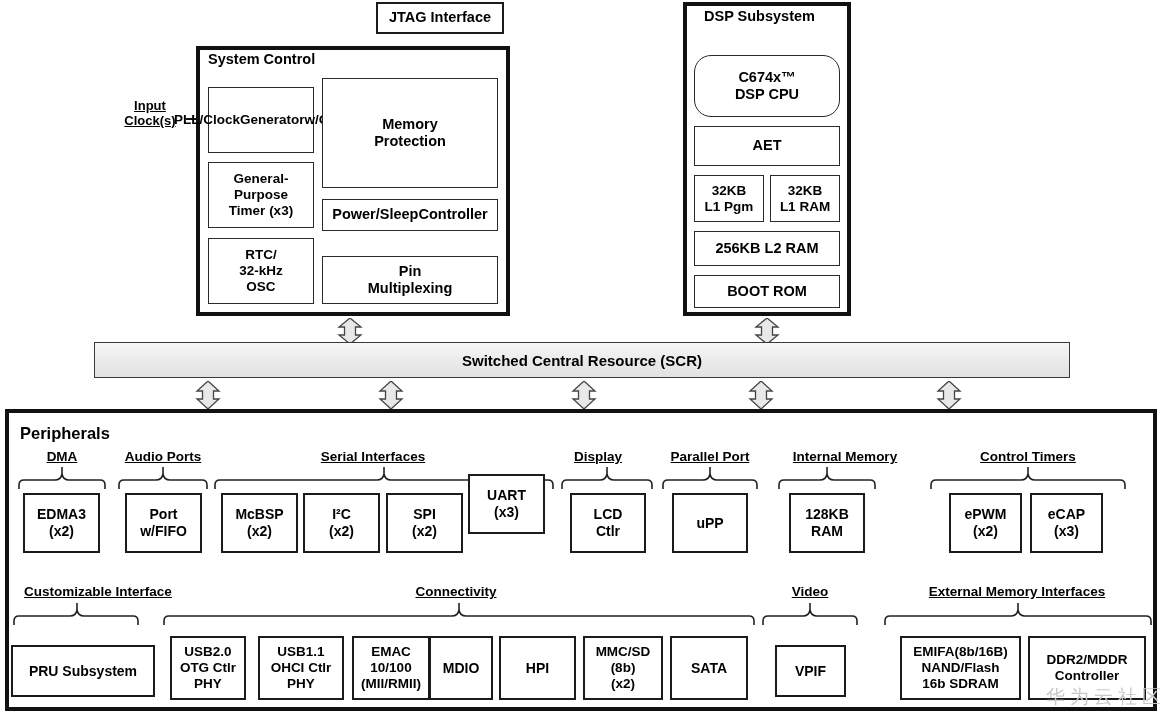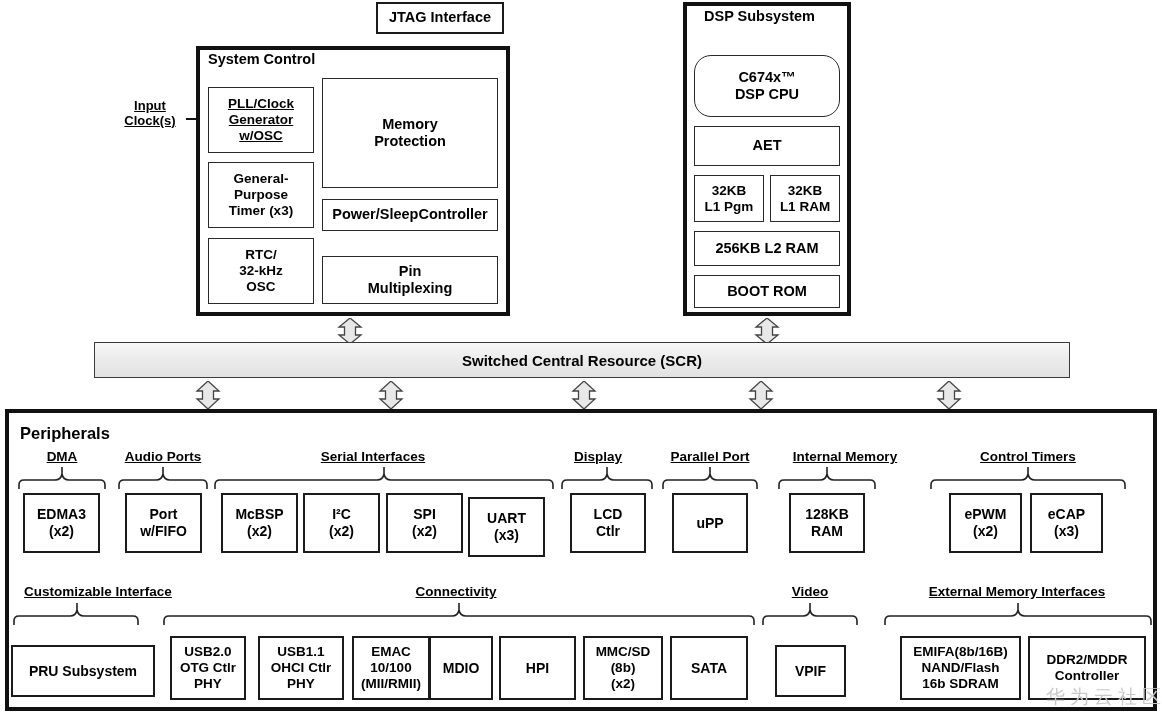--- a/index.html
+++ b/index.html
@@ -102,21 +102,21 @@
     <div>Clock(s)</div>
   </div>
   <svg class="abs" style="left:186px;top:110px;width:26px;height:18px;" viewBox="0 0 26 18">
     <line x1="0" y1="9" x2="16" y2="9" stroke="#111" stroke-width="2"></line>
     <polygon points="14,3 24,9 14,15" fill="#111"></polygon>
   </svg>
 
   <div class="outerbox" style="left:196px;top:46px;width:314px;height:270px;"></div>
   <div class="lbl" style="left:208px;top:51px;font-size:14.5px;">System Control</div>
 
-  <div class="thinbox" style="left:208px;top:87px;width:106px;height:66px;font-size:13.5px;flex-direction:column;text-decoration:underline;">
+  <div class="thinbox" style="left:208px;top:87px;width:106px;height:66px;font-size:13.5px;flex-direction:row;">
     <span>PLL/Clock</span>
     <span>Generator</span>
     <span>w/OSC</span>
   </div>
   <div class="thinbox" style="left:208px;top:162px;width:106px;height:66px;font-size:13.5px;flex-direction:column;">
     <span>General-</span>
     <span>Purpose</span>
     <span>Timer (x3)</span>
   </div>
   <div class="thinbox" style="left:208px;top:238px;width:106px;height:66px;font-size:13.5px;flex-direction:column;">
@@ -235,21 +235,21 @@
     <span>(x2)</span>
   </div>
   <div class="box" style="left:303px;top:493px;width:77px;height:60px;font-size:14px;flex-direction:column;">
     <span>I²C</span>
     <span>(x2)</span>
   </div>
   <div class="box" style="left:386px;top:493px;width:77px;height:60px;font-size:14px;flex-direction:column;">
     <span>SPI</span>
     <span>(x2)</span>
   </div>
-  <div class="box" style="left:468px;top:497px;width:77px;height:60px;font-size:14px;flex-direction:column;">
+  <div class="box" style="left:468px;top:474px;width:77px;height:60px;font-size:14px;flex-direction:column;">
     <span>UART</span>
     <span>(x3)</span>
   </div>
   <div class="box" style="left:570px;top:493px;width:76px;height:60px;font-size:14px;flex-direction:column;">
     <span>LCD</span>
     <span>Ctlr</span>
   </div>
   <div class="box" style="left:672px;top:493px;width:76px;height:60px;font-size:14px;">
     <span>uPP</span>
   </div>

